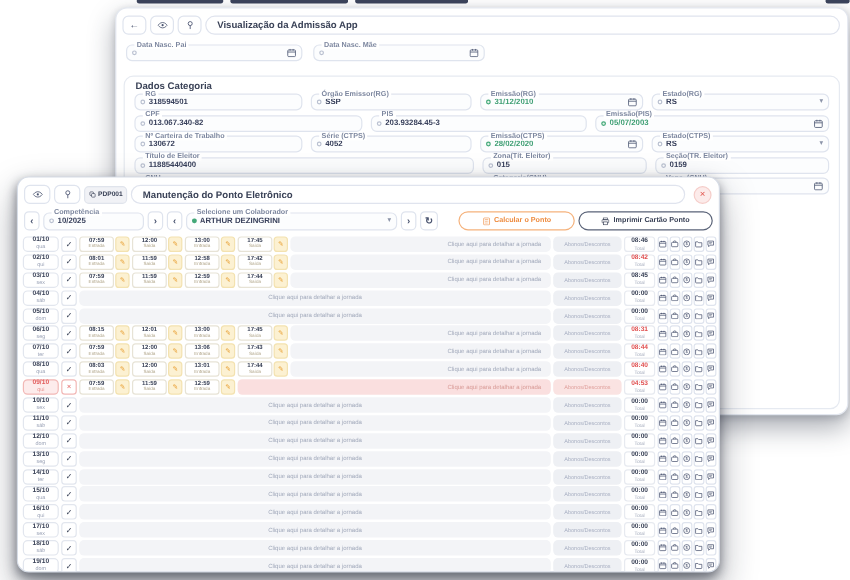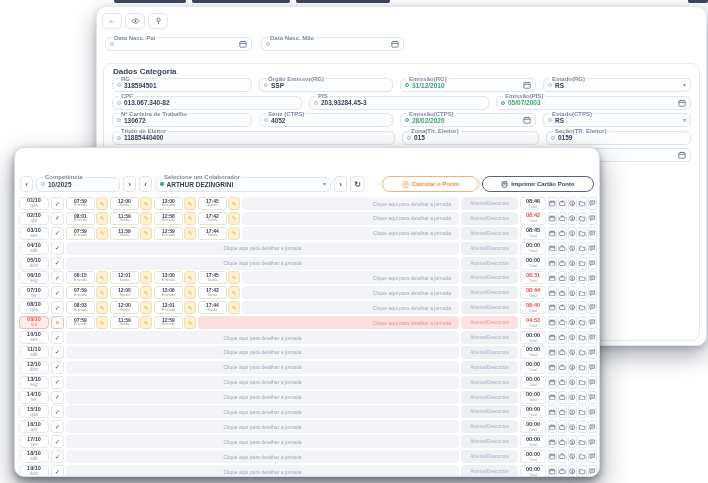--- a/index.html
+++ b/index.html
@@ -121,20 +121,21 @@
           <path d="M1 5s2-3 5-3 5 3 5 3-2 3-5 3-5-3-5-3z" fill="none" stroke="currentColor" stroke-width="0.9"></path>
           <circle cx="6" cy="5" r="1.2" fill="currentColor"></circle>
         </svg>
     </div>
     <div class="sqbtn w20">
       <svg viewBox="0 0 10 10">
           <circle cx="5" cy="3.3" r="2.1" fill="none" stroke="currentColor" stroke-width="0.9"></circle>
           <line x1="5" y1="5.4" x2="5" y2="9" stroke="currentColor" stroke-width="0.9"></line>
         </svg>
     </div>
+    <div class="titlepill">Visualização da Admissão App</div>
   </div>
   <div class="adm-topfields">
       <div class="fld" style="width: 147px;">
         <span class="lbl">Data Nasc. Pai</span>
         <span class="pre"></span>
         <span class="val"></span>
         <span class="cal">
           <svg viewBox="0 0 10 10">
             <rect x="1" y="2" width="8" height="7" rx="1" fill="none" stroke="currentColor" stroke-width="0.9"></rect>
             <line x1="1" y1="4.2" x2="9" y2="4.2" stroke="currentColor" stroke-width="0.9"></line>
@@ -287,20 +288,43 @@
                 <line x1="6.6" y1="1" x2="6.6" y2="2.8" stroke="currentColor" stroke-width="0.9"></line>
               </svg>
             </span>
           </div>
         </div>
       </div>
   </div>
 </div>
 
 <div class="window" id="ponto">
+  <div class="pt-header">
+    <div class="sqbtn w22">
+      <svg viewBox="0 0 12 10">
+          <path d="M1 5s2-3 5-3 5 3 5 3-2 3-5 3-5-3-5-3z" fill="none" stroke="currentColor" stroke-width="0.9"></path>
+          <circle cx="6" cy="5" r="1.2" fill="currentColor"></circle>
+        </svg>
+    </div>
+    <div class="sqbtn w22">
+      <svg viewBox="0 0 10 10">
+          <circle cx="5" cy="3.3" r="2.1" fill="none" stroke="currentColor" stroke-width="0.9"></circle>
+          <line x1="5" y1="5.4" x2="5" y2="9" stroke="currentColor" stroke-width="0.9"></line>
+        </svg>
+    </div>
+    <div class="badge">
+      <svg viewBox="0 0 10 10">
+          <rect x="1.5" y="1.5" width="5" height="5" rx="1" fill="none" stroke="#3a4257" stroke-width="0.9"></rect>
+          <rect x="3.8" y="3.8" width="5" height="5" rx="1" fill="#f1f2f6" stroke="#3a4257" stroke-width="0.9"></rect>
+        </svg>
+      <span>PDP001</span>
+    </div>
+    <div class="titlepill">Manutenção do Ponto Eletrônico</div>
+    <div class="closebtn">×</div>
+  </div>
 
   <div class="pt-toolbar">
     <div class="navbtn">‹</div>
     <div class="fld toolfld" style="width:84px;">
       <span class="lbl">Competência</span>
       <span class="pre"></span>
       <span class="val">10/2025</span>
     </div>
     <div class="navbtn">›</div>
     <div class="navbtn">‹</div>

